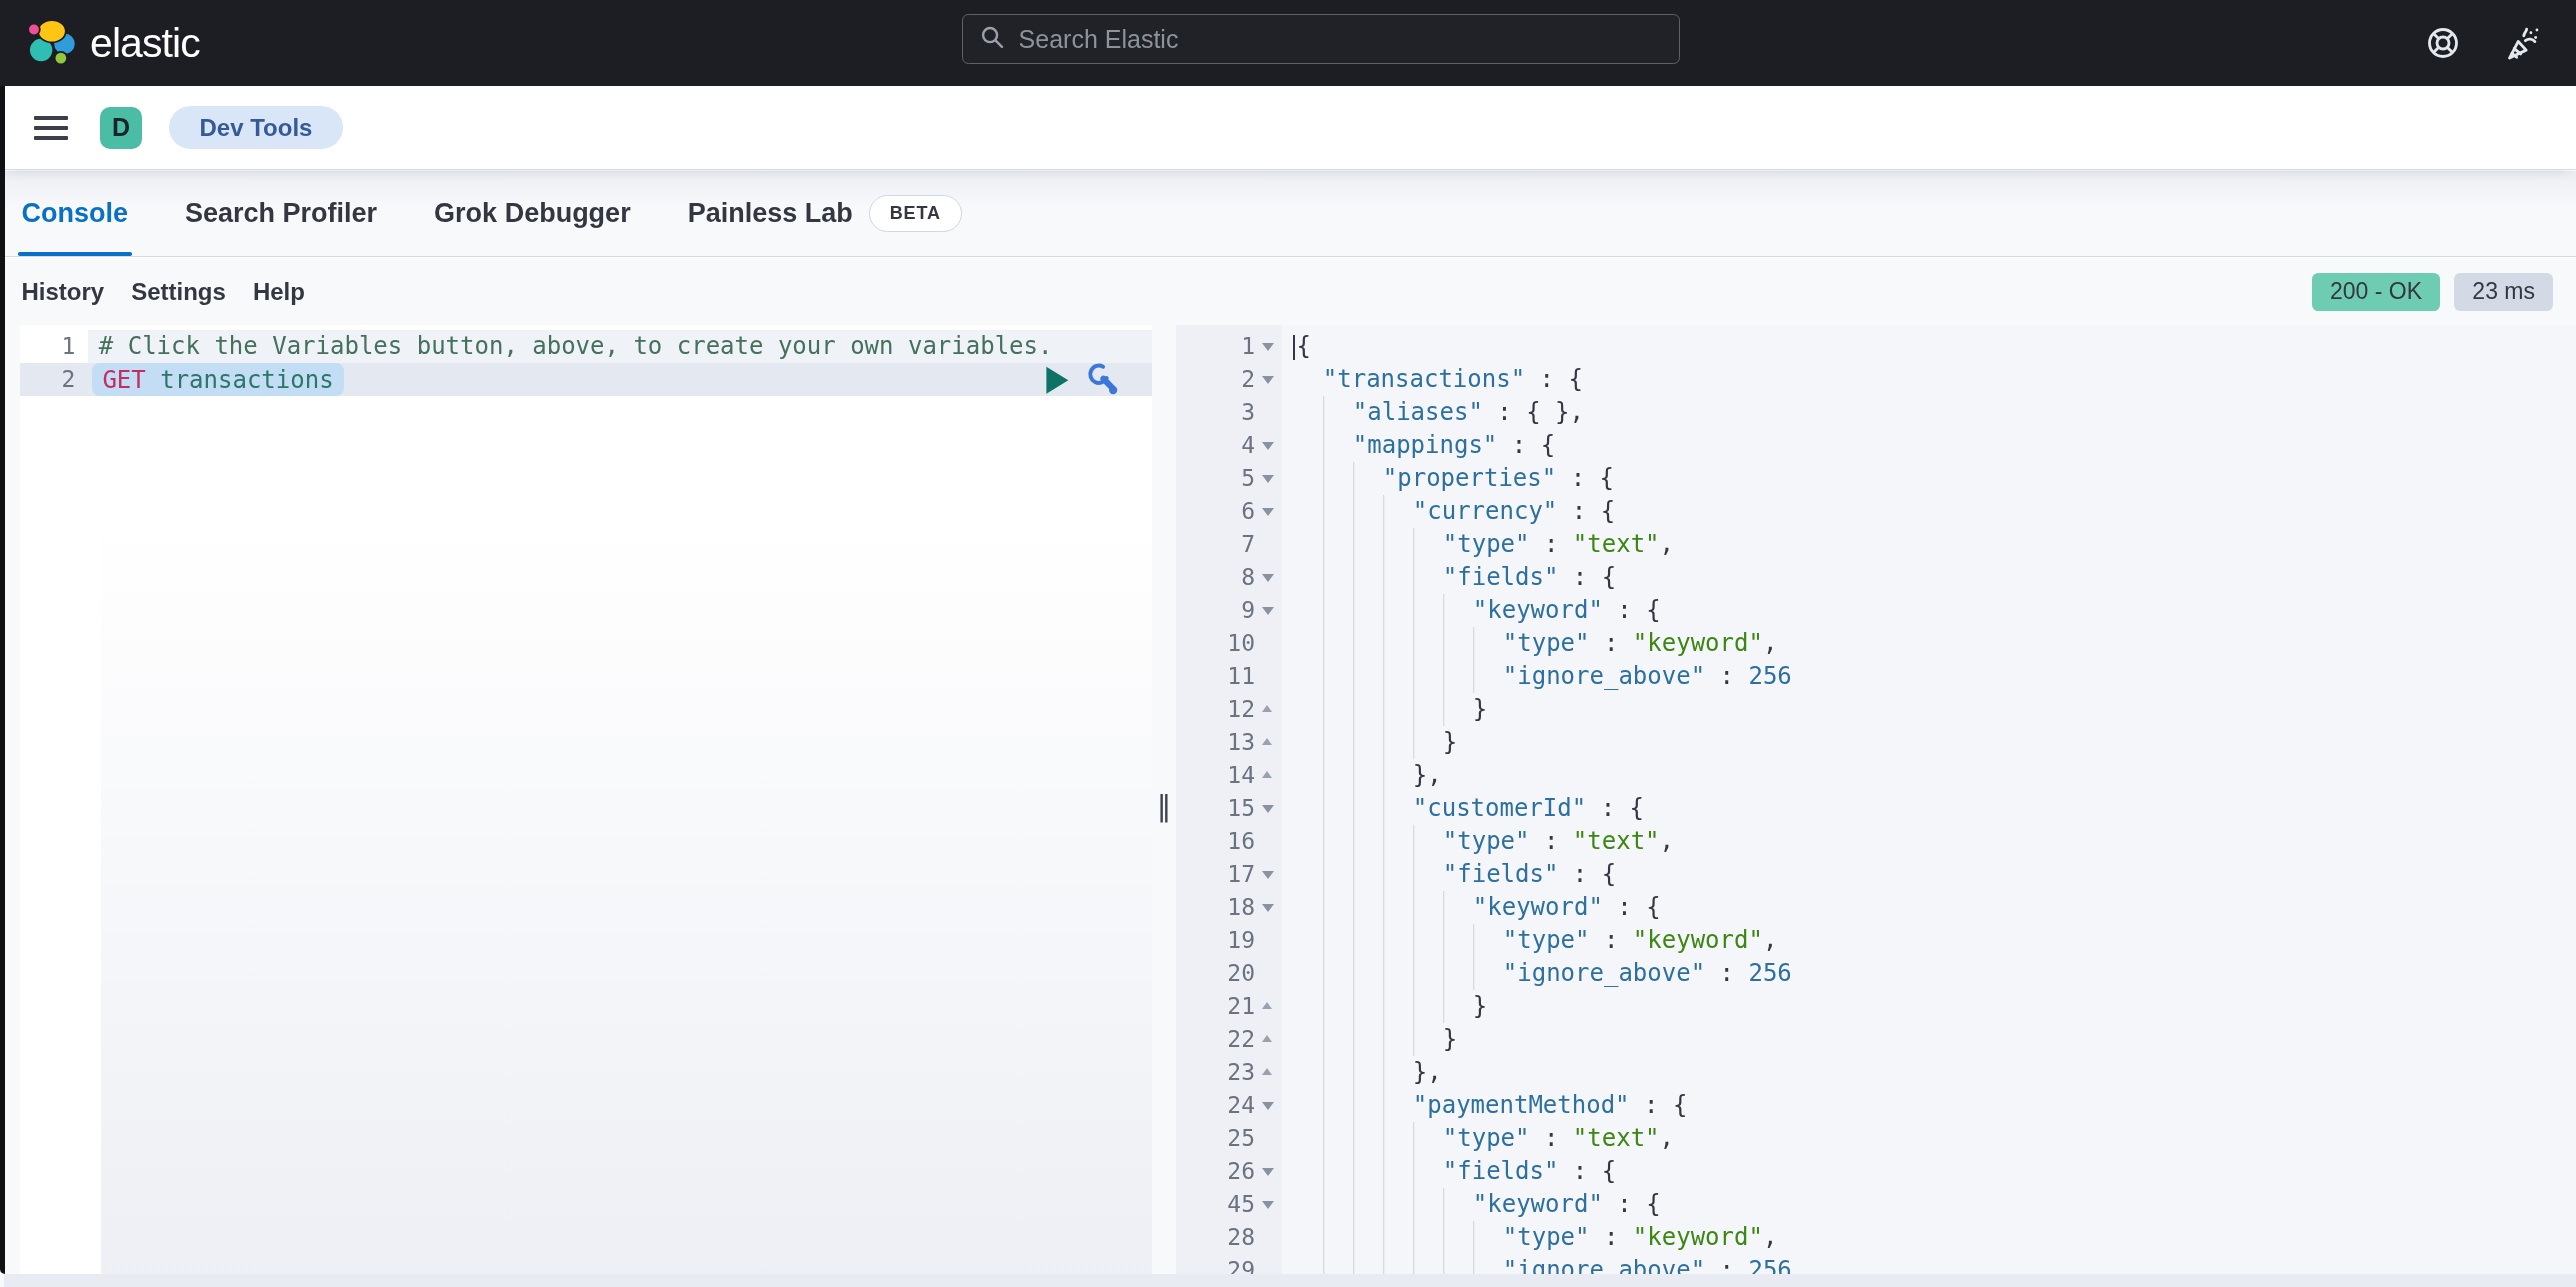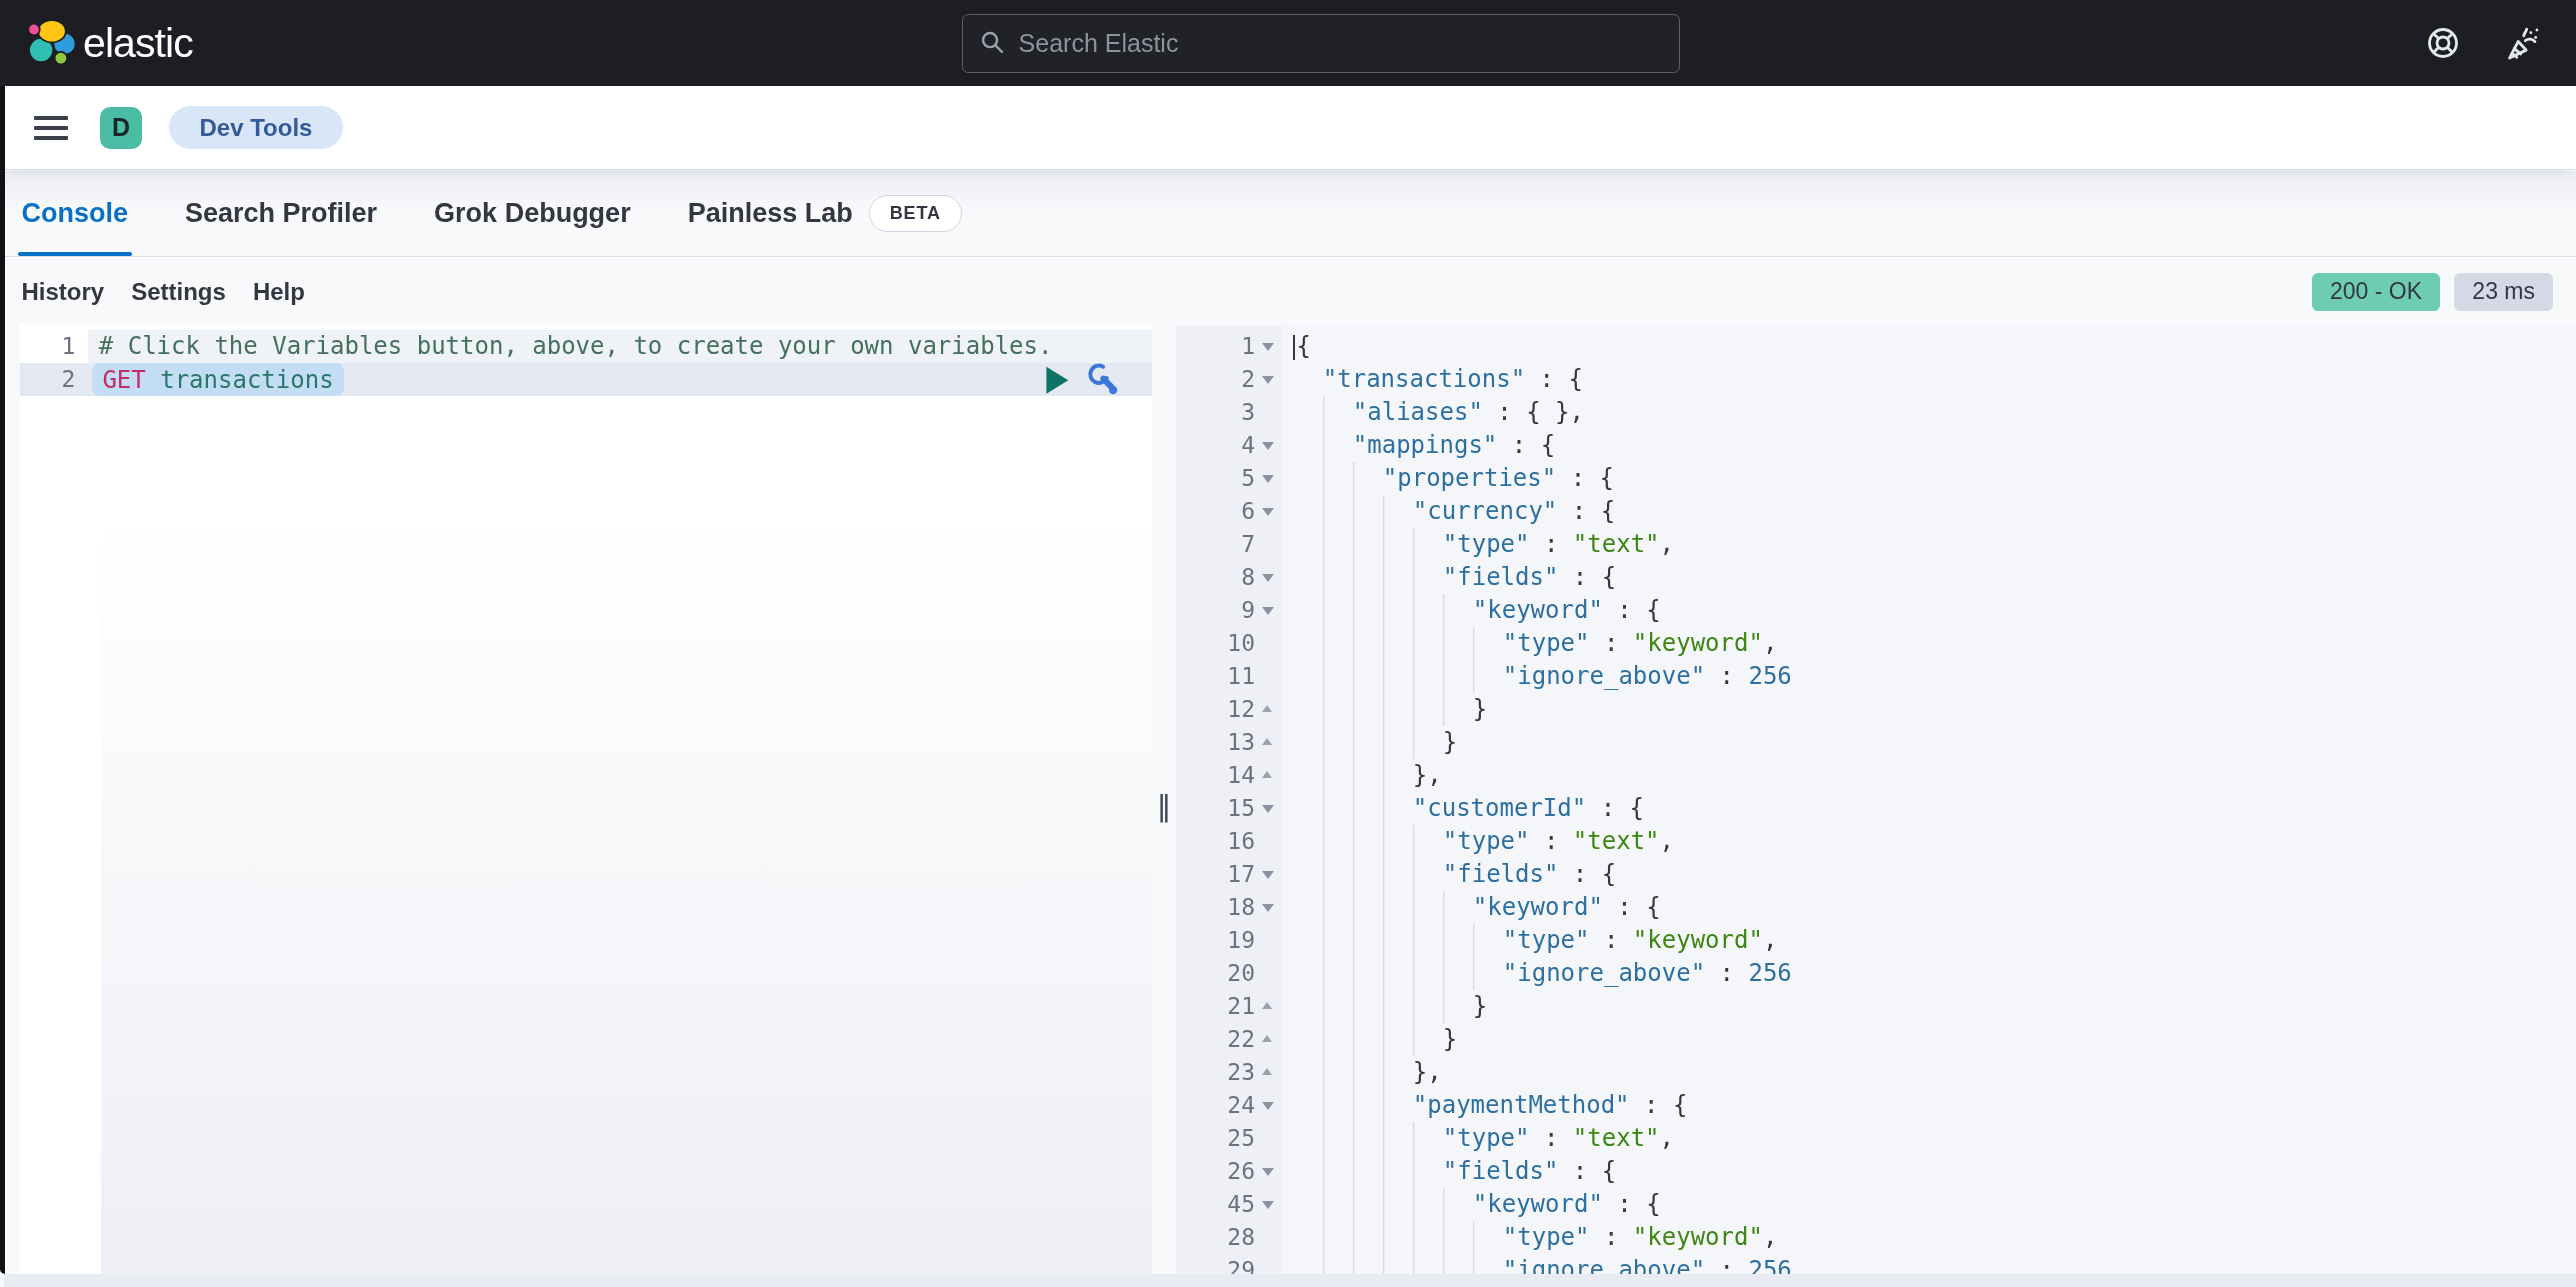--- a/index.html
+++ b/index.html
@@ -4,23 +4,23 @@
 <style>
   * { margin:0; padding:0; box-sizing:border-box; }
   html,body { width:2576px; height:1287px; overflow:hidden; background:#fff;
     font-family:"Liberation Sans", sans-serif; color:var(--text,#343741); }
 
   #app { position:relative; width:2576px; height:1287px; }
 
   
   .top-header { position:absolute; left:0; top:0; width:100%; height:86px;
     background:var(--header-bg,#1d1e24); display:flex; align-items:center; }
-  .logo { display:flex; align-items:center; gap:6px; margin-left:25px; }
+  .logo { display:flex; align-items:center; gap:13px; margin-left:25px; }
   .logo-text { color:#fff; font-size:41px; font-weight:500; letter-spacing:-0.9px; }
-  .searchbox { position:absolute; left:962px; top:14.4px; width:718px; height:59px;
+  .searchbox { position:absolute; left:962px; top:14.4px; width:718px; height:50px;
     border:0.9px solid #5c616b; border-radius:6.3px; display:flex; align-items:center;
     padding:0 16px; gap:12.6px; background:rgba(255,255,255,0.02); }
   .searchbox input { flex:1; background:transparent; border:none; outline:none;
     font-size:25px; color:#d4d8de; font-family:"Liberation Sans",sans-serif; }
   .searchbox input::placeholder { color:#8d939d; }
   .hicons { position:absolute; right:34px; top:0; height:86px; display:flex; align-items:center; gap:43px; }
   .hicon { background:none; border:none; cursor:pointer; display:flex; align-items:center; }
 
   
   .navbar { position:absolute; left:0; top:86px; width:100%; height:84px; background:#fff;

